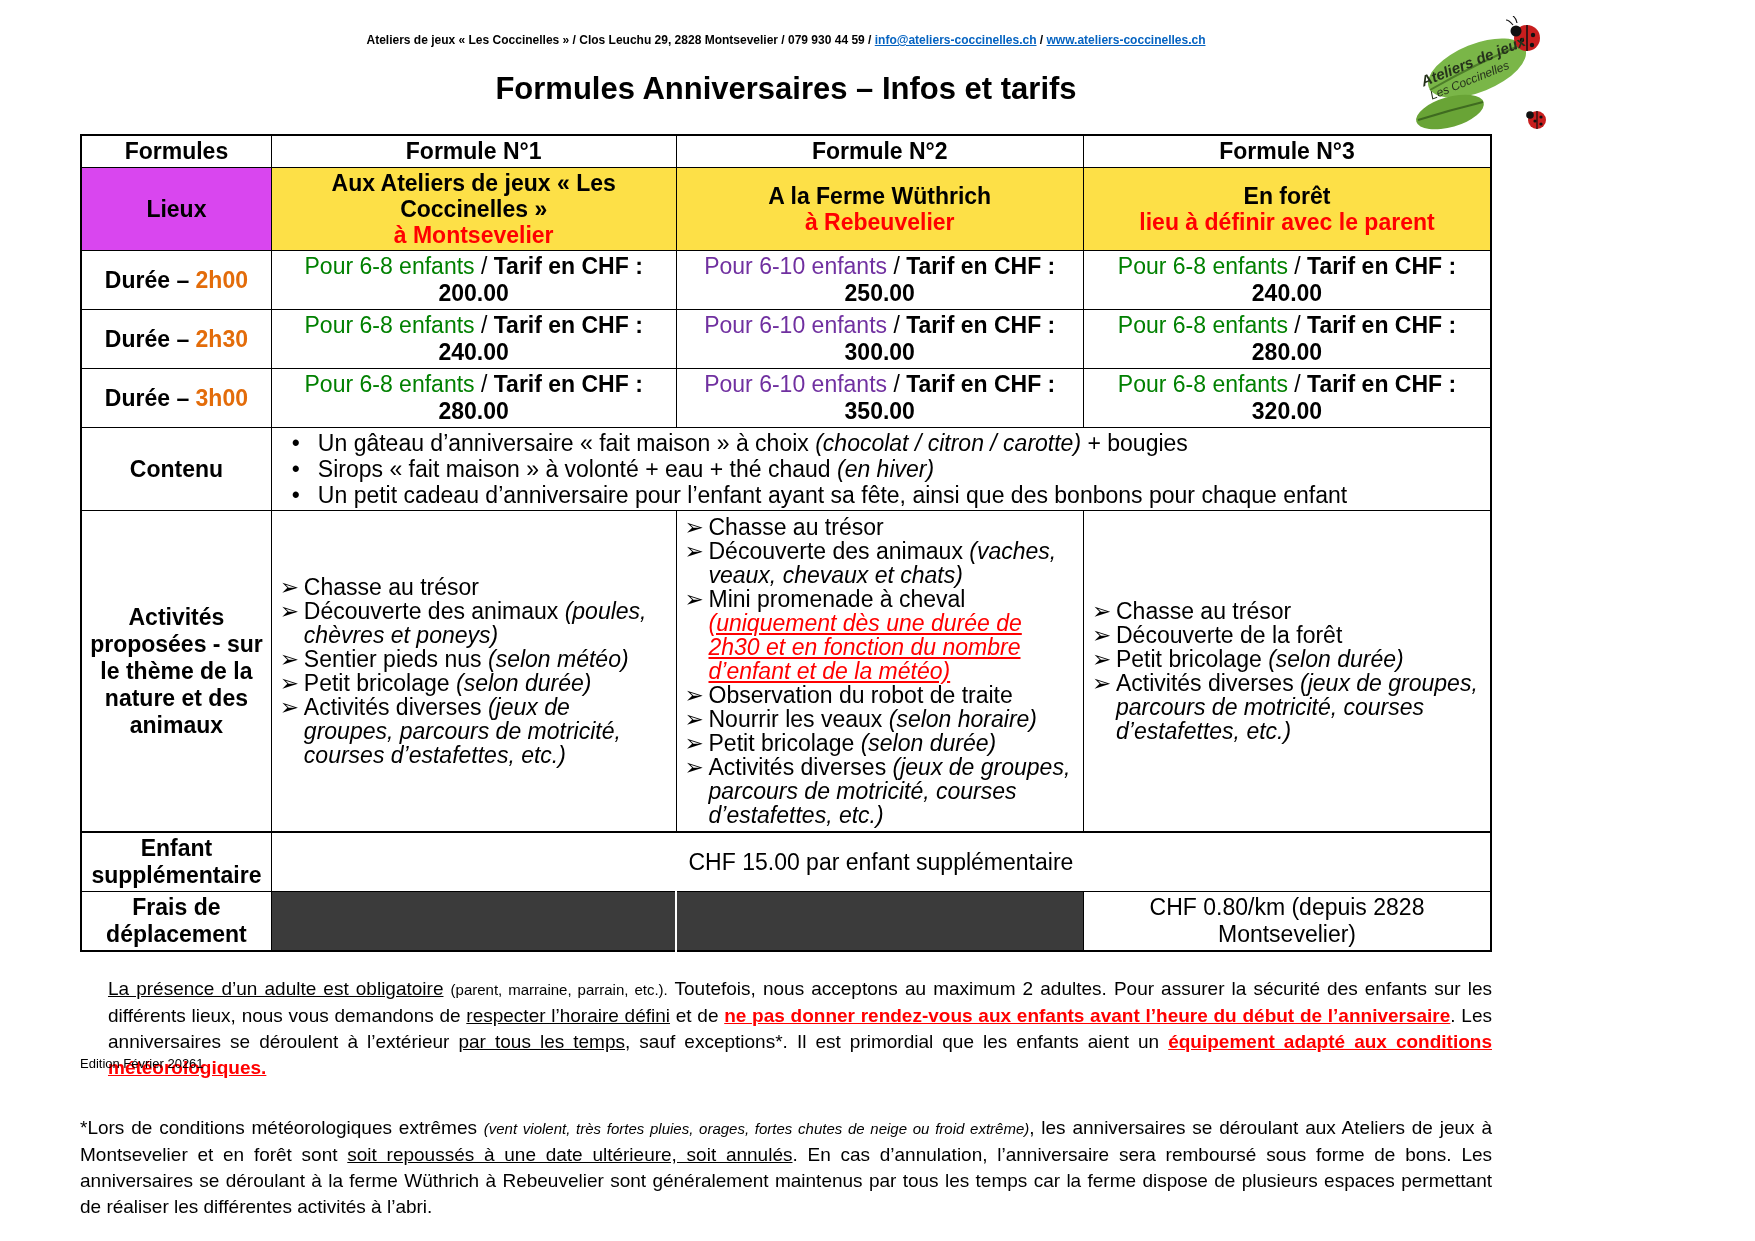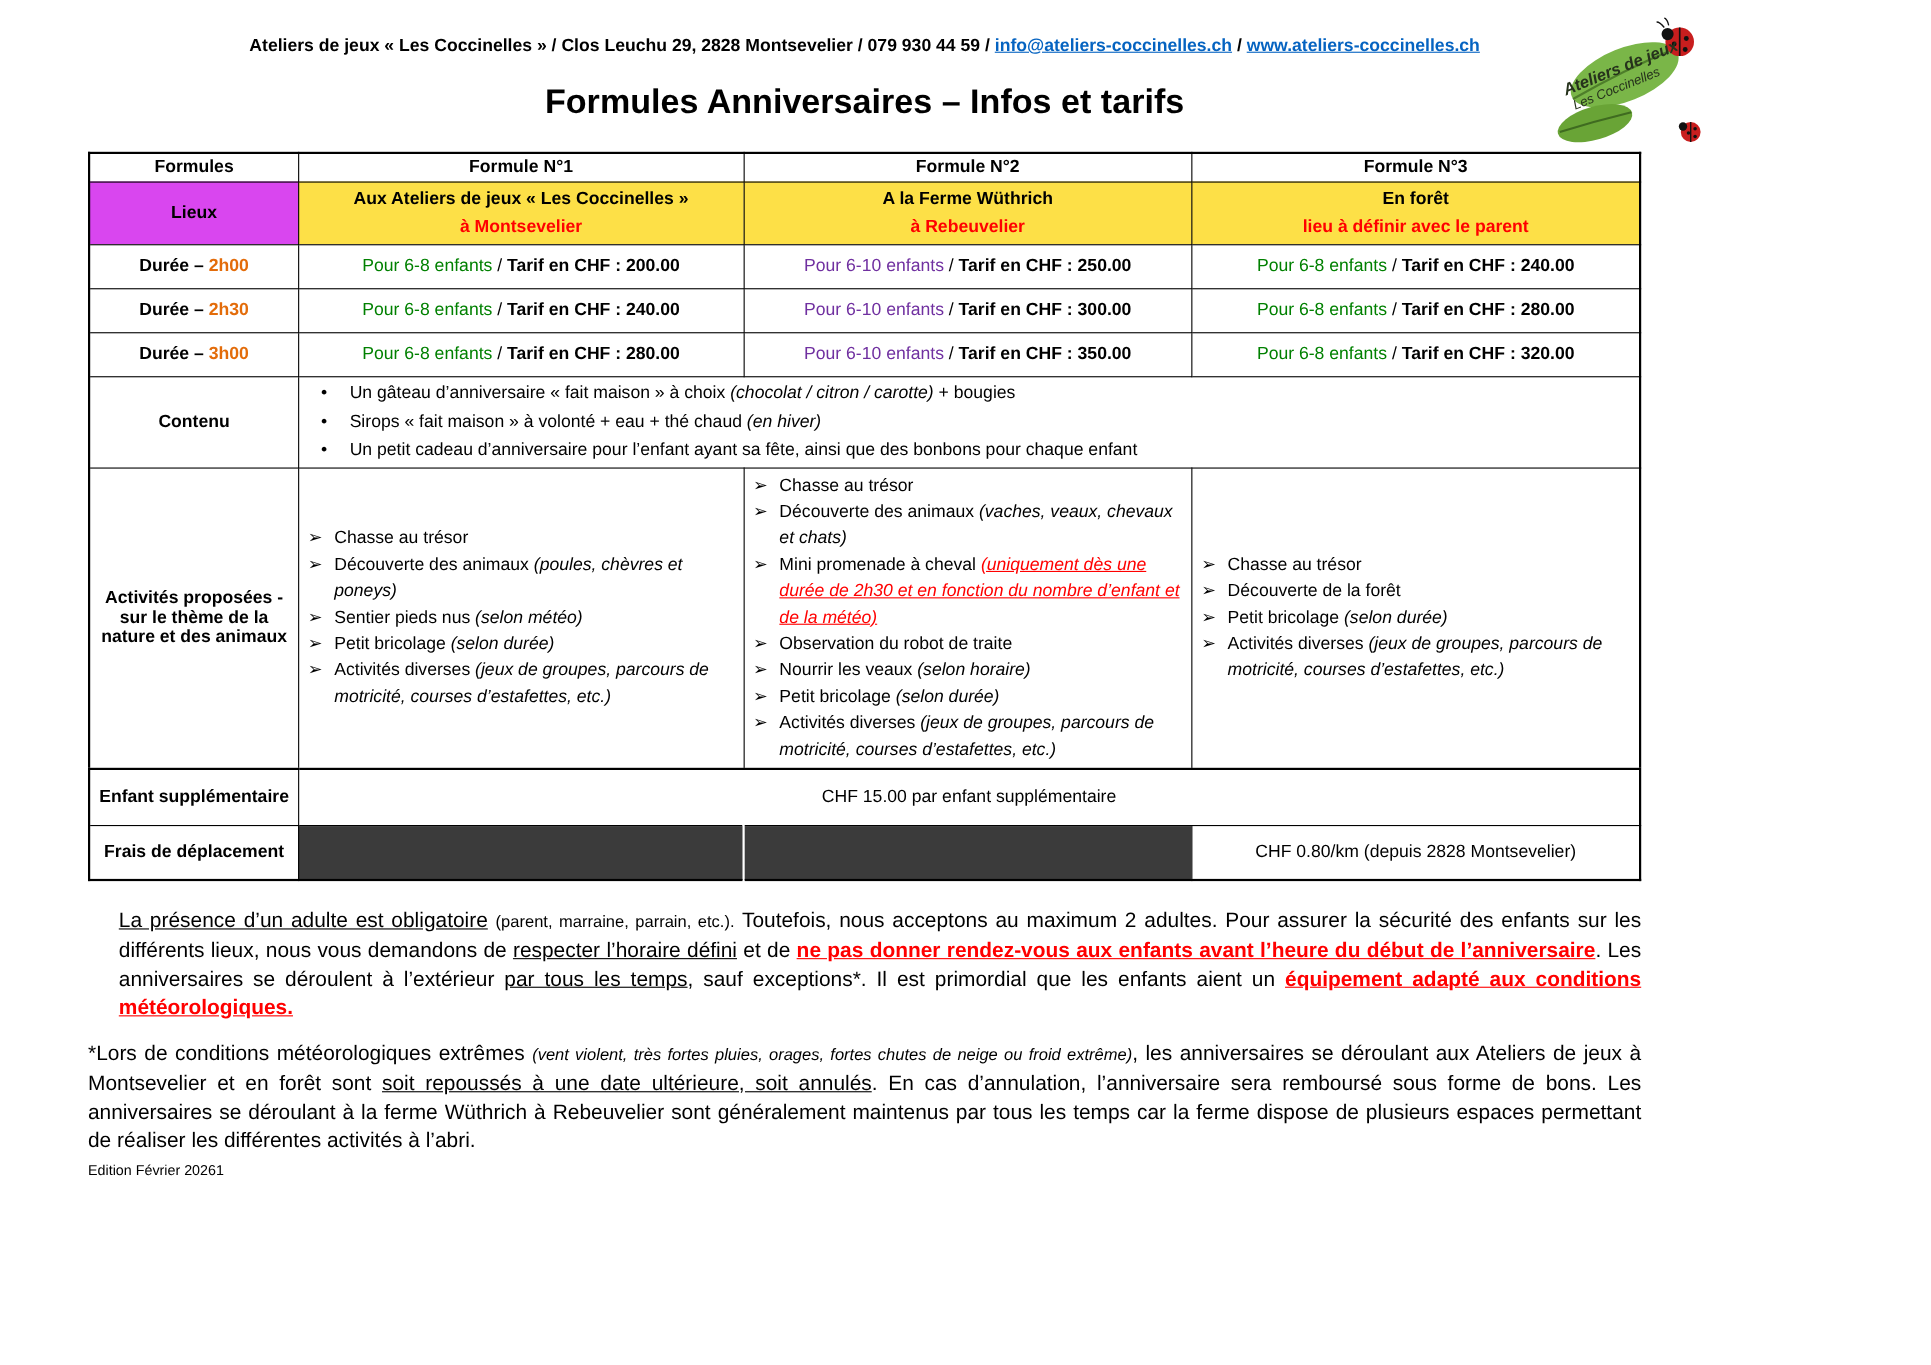--- a/index.html
+++ b/index.html
@@ -3,29 +3,29 @@
 <meta charset="utf-8">
 <style>
   html,body{margin:0;padding:0;}
   body{
     width:1755px;height:1241px;position:relative;overflow:hidden;
     background:#ffffff;color:#000;
     font-family:"Liberation Sans",sans-serif;
   }
   .content{position:absolute;left:80px;top:0;width:1412px;}
   
-  .top-line{margin-top:33px;text-align:center;font-size:16px;font-weight:bold;}
+  .top-line{margin-top:33px;text-align:center;font-size:12px;font-weight:bold;}
   .top-line a{color:#0563c1;text-decoration:underline;cursor:pointer;}
   
   .doc-title{margin-top:24px;text-align:center;font-size:31px;font-weight:bold;line-height:36px;}
   
   .logo{position:absolute;left:1405px;top:16px;width:155px;height:128px;}
   
   table.pricing{width:100%;border-collapse:collapse;margin-top:27px;table-layout:fixed;border:2px solid #000;}
-  table.pricing th,table.pricing td{border:1px solid #000;padding:2px 6px;font-size:16px;vertical-align:middle;}
+  table.pricing th,table.pricing td{border:1px solid #000;padding:2px 6px;font-size:23px;vertical-align:middle;}
   table.pricing th{font-weight:bold;text-align:center;}
   tr.r-head{height:26px;}
   tr.r-lieux{height:57px;}
   tr.r-lieux td{background:#fde047;text-align:center;font-weight:bold;line-height:26px;}
   tr.r-lieux th{background:#d946ef;}
   .loc{color:#ff0000;}
   tr.r-duree{height:40px;}
   tr.r-duree td{text-align:center;}
   tr.r-contenu{height:82px;}
   tr.r-activites{height:268px;}
@@ -51,21 +51,21 @@
   .seg-orange{color:#e36c0a;}
   .seg-u{text-decoration:underline;}
   .seg-redbold{color:#ff0000;font-weight:bold;text-decoration:underline;}
   .seg-red-italic-u{color:#ff0000;font-style:italic;text-decoration:underline;}
   .seg-small{font-size:15px;}
   .seg-small-italic{font-size:15px;font-style:italic;}
   .seg-link{color:#0563c1;text-decoration:underline;}
   
   .para{font-size:19px;line-height:26px;text-align:justify;}
   .para1{margin-top:24px;margin-left:28px;}
-  .para2{margin-top:16px;}
+  .para2{margin-top:34px;}
   
   .footer{position:absolute;left:80px;top:1056px;width:1412px;font-size:13px;display:flex;justify-content:flex-start;}
 </style>
 </head>
 <body>
 
 <div class="content">
 
   <div class="top-line"><span>Ateliers de jeux « Les Coccinelles » / Clos Leuchu 29, 2828 Montsevelier / 079 930 44 59 / </span><a href="#" class="seg-link">info@ateliers-coccinelles.ch</a><span> / </span><a href="#" class="seg-link">www.ateliers-coccinelles.ch</a></div>
 

